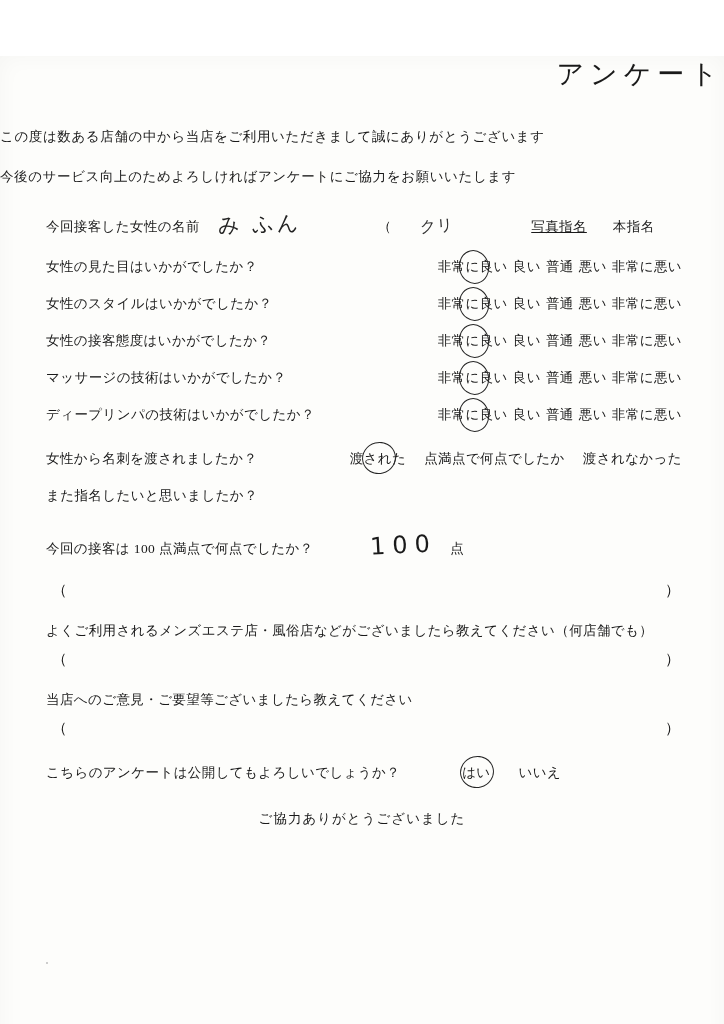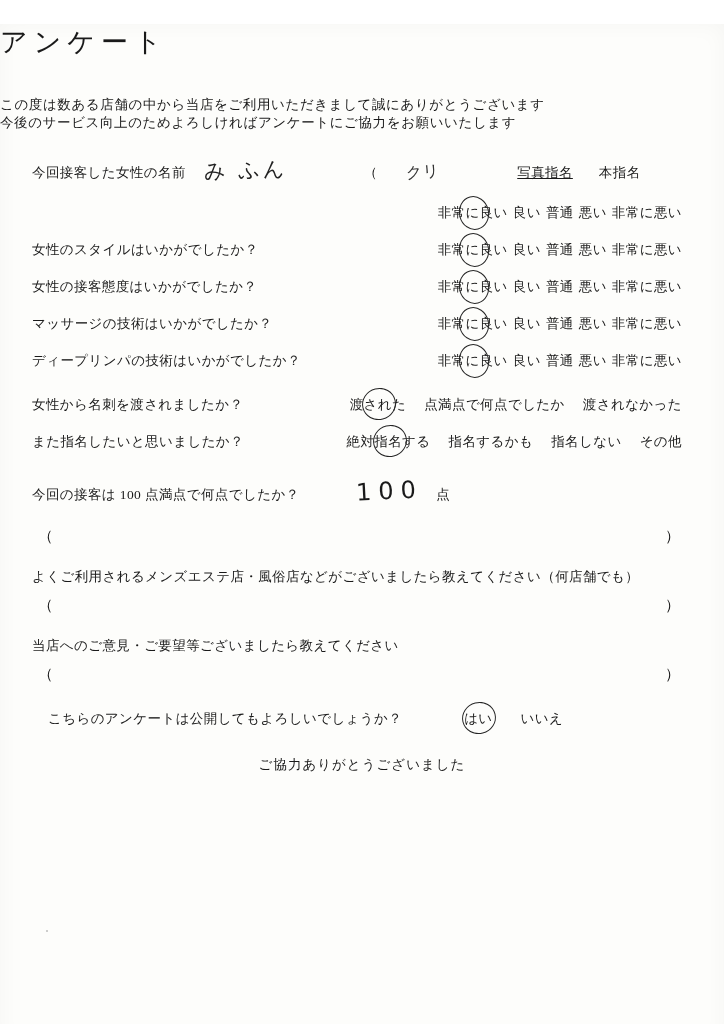--- a/index.html
+++ b/index.html
@@ -23,37 +23,37 @@
   }
   
   .page:before {
     content: "";
     position: absolute;
     inset: 0;
     box-shadow: inset 0 0 22px rgba(0,0,0,0.035);
     pointer-events: none;
   }
   .title {
-    text-align: left;
+    text-align: right;
     font-size: 27px;
     letter-spacing: 6px;
-    margin-top: 24px;
+    margin-top: 56px;
     font-family: "DejaVu Serif", "Liberation Serif", serif;
     font-weight: 500;
   }
   .lead {
     font-size: 13.5px;
     letter-spacing: 0.6px;
   }
   .lead1 { margin-top: 36px; }
-  .lead2 { }
+  .lead2 { margin-top: 22px; }
 
   .body {
     margin-top: 24px;
-    padding: 0 38px 0 32px;
+    padding: 0 38px 0 46px;
   }
   .row {
     display: flex;
     align-items: baseline;
     font-size: 13.5px;
     margin-bottom: 19px;
     position: relative;
     letter-spacing: 0.4px;
   }
   .q {
@@ -123,21 +123,20 @@
     margin: 0 14px 0 56px;
     transform: rotate(-3deg);
     display: inline-block;
   }
   .last-row {
     display: flex;
     align-items: baseline;
     font-size: 13.5px;
     margin-top: 26px;
     letter-spacing: 0.4px;
-    margin-left: 16px;
   }
   .last-ans {
     margin-left: 62px;
     position: relative;
   }
   .closing {
     text-align: center;
     font-size: 13.5px;
     margin-top: 28px;
     letter-spacing: 1px;
@@ -194,20 +193,21 @@
         <span class="hand">み ふん</span>
       </span>
       <span class="paren">（</span>
       <span class="hand-sm" style="margin-left:18px;">クリ</span>
       <span class="paren" style="visibility:hidden;">）</span>
       <span class="tag" style="margin-left:44px;text-decoration:underline;">写真指名</span>
       <span class="tag">本指名</span>
     </div>
 
     <div class="row">
+      <span class="q">女性の見た目はいかがでしたか？</span>
       <span class="opts">
         <span class="mark-wrap">
           <span>非常に良い</span>
           <span class="circle"></span>
         </span>
         <span>良い</span>
         <span>普通</span>
         <span>悪い</span>
         <span>非常に悪い</span>
       </span>
@@ -276,29 +276,20 @@
           <span>渡された</span>
           <span class="circle"></span>
         </span>
         <span>点満点で何点でしたか</span>
         <span>渡されなかった</span>
       </span>
     </div>
 
     <div class="row">
       <span class="q">また指名したいと思いましたか？</span>
-      <span class="opts wide">
-        <span class="mark-wrap mark-wide">
-          <span>絶対指名する</span>
-          <span class="circle"></span>
-        </span>
-        <span>指名するかも</span>
-        <span>指名しない</span>
-        <span>その他</span>
-      </span>
     </div>
 
     <div class="score-row" style="margin-top:26px;">
       <span>今回の接客は 100 点満点で何点でしたか？</span>
       <span class="score-val">100</span>
       <span>点</span>
     </div>
 
     <div class="bracket-row">
       <span>（</span>

